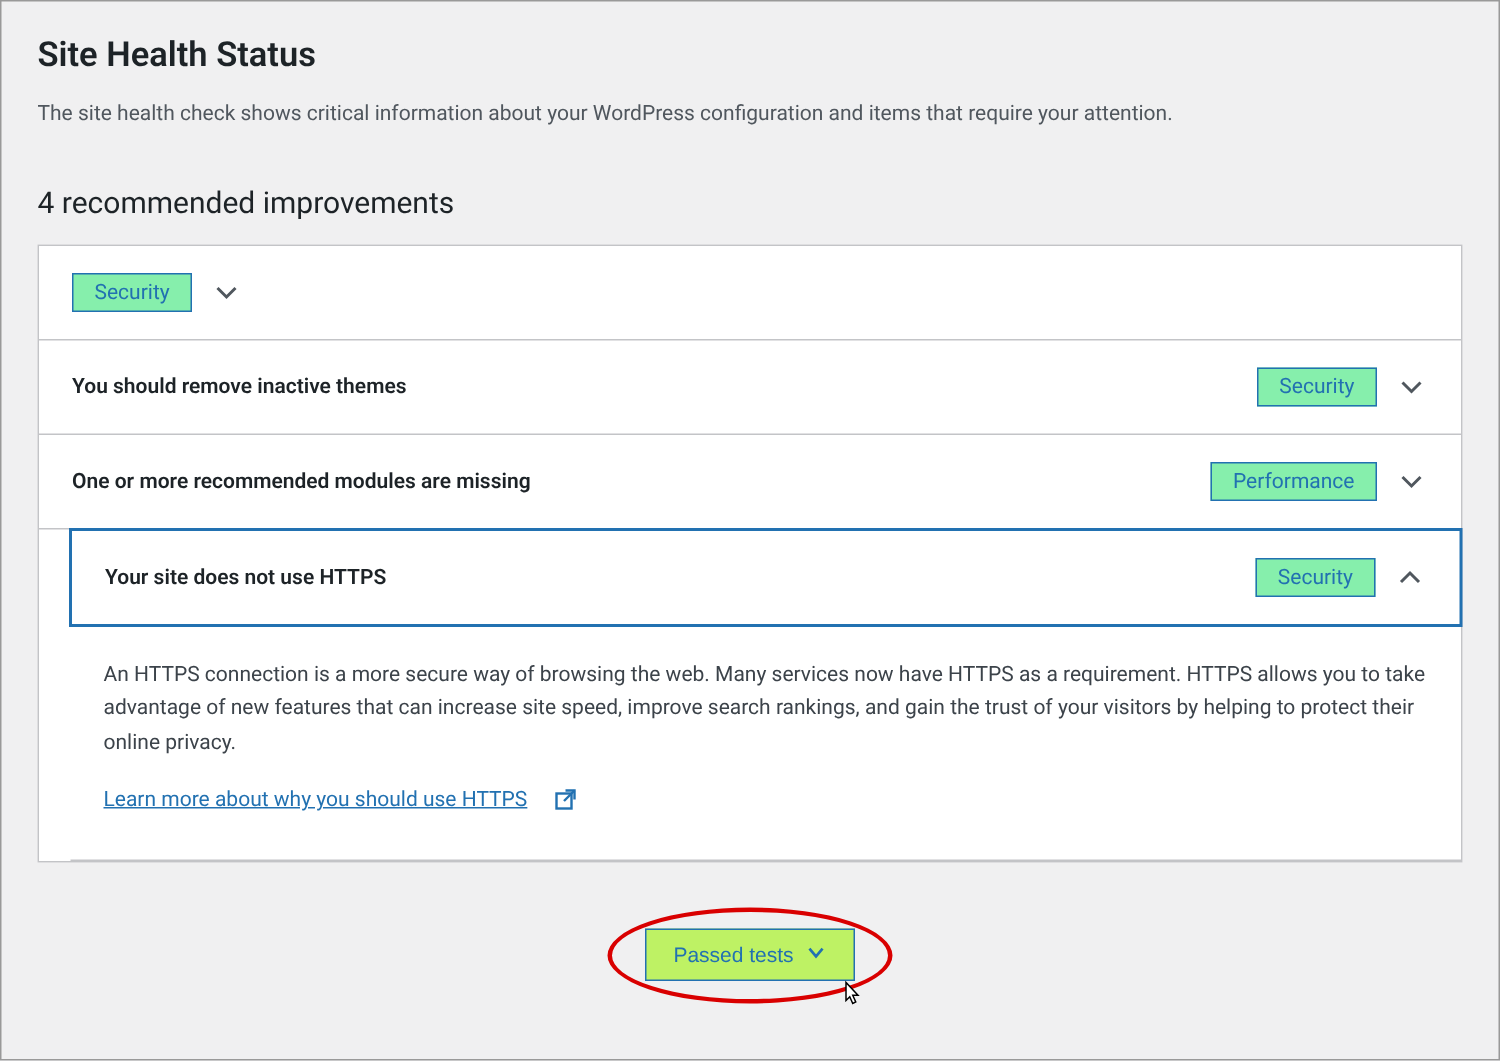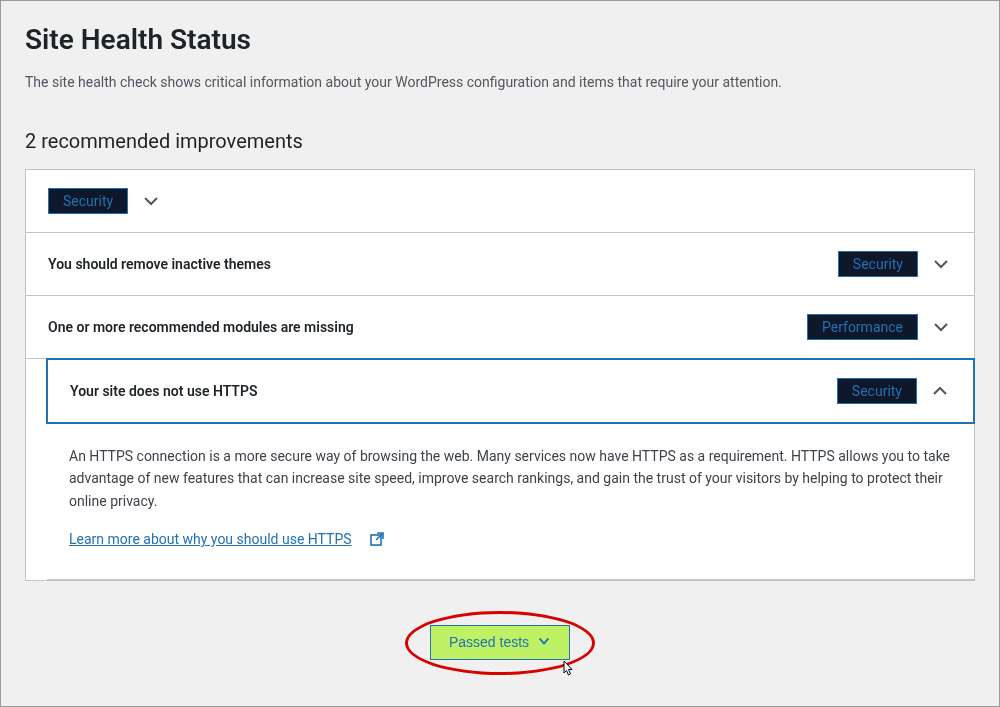--- a/index.html
+++ b/index.html
@@ -9,21 +9,21 @@
       color: #3c434a;
       width: 1000px;
       height: 707px;
       overflow: hidden;
       border: 1px solid #999;
     }
     .container {
       padding: 22px 24px;
     }
     .page-title {
-      font-size: 28px;
+      font-size: 23px;
       font-weight: 600;
       color: #1d2327;
       margin-bottom: 16px;
     }
     .page-desc {
       font-size: 14px;
       color: #50575e;
       margin-bottom: 36px;
       line-height: 1.5;
     }
@@ -57,21 +57,21 @@
       flex: 1;
       font-size: 14px;
       font-weight: 600;
       color: #1d2327;
     }
     .badge {
       border: 1px solid #2271b1;
       color: #2271b1;
       font-size: 14px;
       padding: 4px 14px;
-      background: #0f172a;
+      background: #86efac;
       text-align: right;
     }
     .chevron {
       width: 22px;
       height: 22px;
       display: flex;
       align-items: center;
       justify-content: center;
       color: #50575e;
     }
@@ -132,21 +132,21 @@
       z-index: 9;
     }
   </style>
 </head>
 <body>
 
 <div class="container">
   <h1 class="page-title">Site Health Status</h1>
   <p class="page-desc">The site health check shows critical information about your WordPress configuration and items that require your attention.</p>
 
-  <h2 class="section-heading">2 recommended improvements</h2>
+  <h2 class="section-heading">4 recommended improvements</h2>
 
   <div class="accordion">
 
     <div class="accordion-item">
       <div class="accordion-header">
         <span class="badge">Security</span>
         <span class="chevron">
           <svg viewBox="0 0 20 20" width="20" height="20" fill="none" stroke="currentColor" stroke-width="2">
               <polyline points="4,7 10,13 16,7"></polyline>
             </svg>

